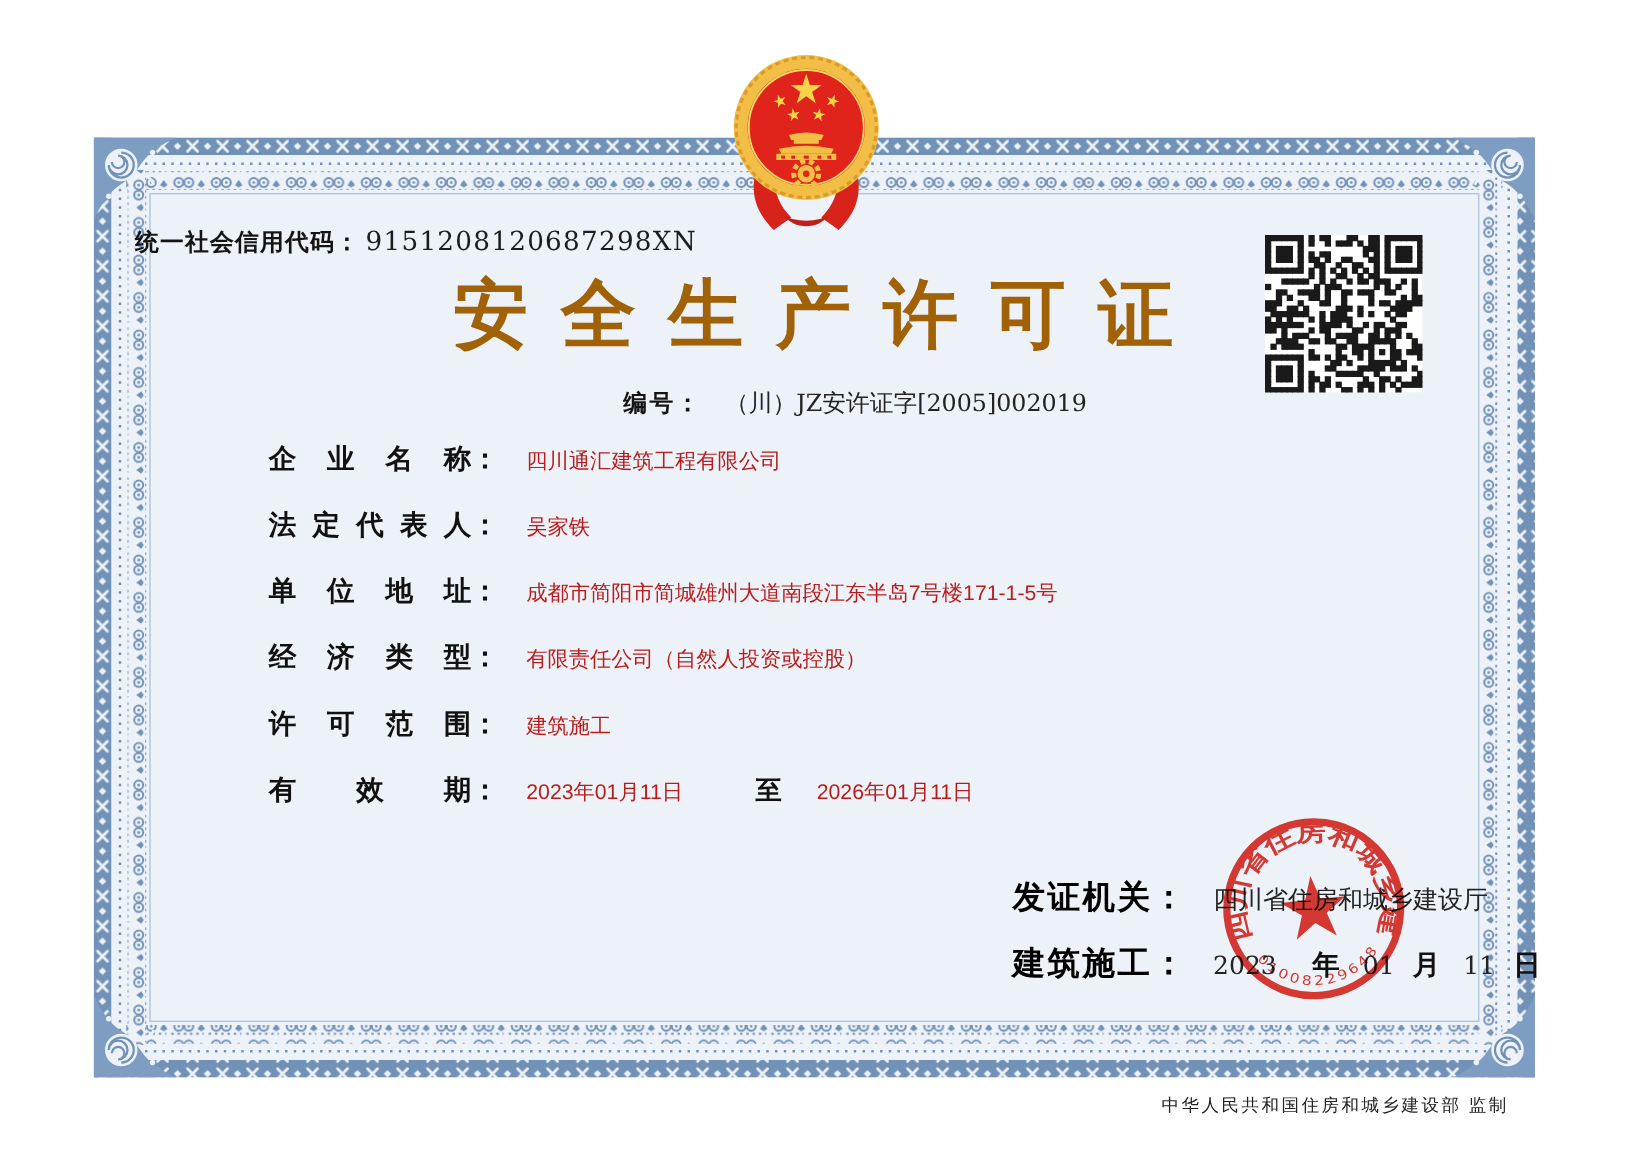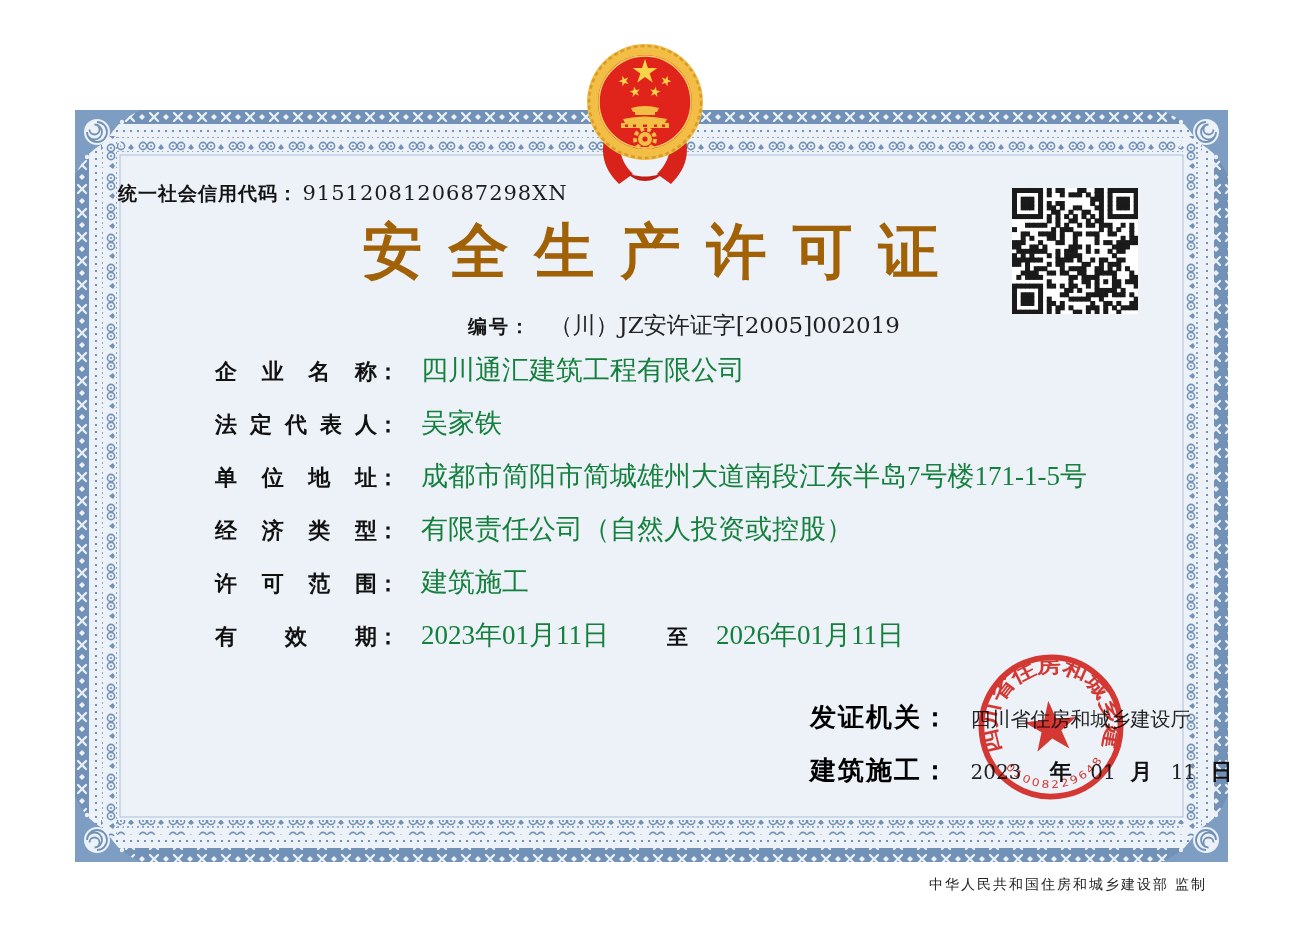--- a/index.html
+++ b/index.html
@@ -1,34 +1,34 @@
 <!DOCTYPE html>
 <html><head>
 <meta charset="utf-8">
 <style>
   html,body{margin:0;padding:0;background:#ffffff;}
   .page{position:relative;width:1301px;height:938px;background:#ffffff;overflow:hidden;
         font-family:"Liberation Sans","DejaVu Sans",sans-serif;}
   .paper{position:absolute;left:75px;top:110px;width:1153px;height:752px;background:#EDF2F8;}
   .frame{position:absolute;left:75px;top:110px;}
   .emblem{position:absolute;left:575px;top:36px;}
-  .credit{position:absolute;left:118px;top:181px;white-space:nowrap;}
+  .credit{position:absolute;left:108px;top:181px;white-space:nowrap;}
   .credit .lab{font-weight:bold;font-size:19px;color:#141414;letter-spacing:1px;}
   .credit .val{font-family:"DejaVu Serif","Liberation Serif",serif;font-size:21px;color:#1c1c1c;letter-spacing:1px;}
   .title{position:absolute;left:0;top:212px;width:100%;text-align:center;
          font-size:60px;font-weight:800;color:#a16207;letter-spacing:26px;padding-left:26px;box-sizing:border-box;white-space:nowrap;}
   .qr{position:absolute;left:1012px;top:188px;}
   .serial{position:absolute;left:50%;top:310px;transform:translateX(calc(-50% + 14px));white-space:nowrap;}
   .serial .lab{font-weight:bold;font-size:19px;color:#141414;letter-spacing:2px;margin-right:14px;margin-left:39px;}
-  .serial .val{font-family:"DejaVu Serif","Liberation Serif",serif;font-size:23px;color:#222;}
+  .serial .val{font-family:"DejaVu Serif","Liberation Serif",serif;font-size:19px;color:#222;}
   .fields{position:absolute;left:215px;top:352px;}
   .frow{display:flex;align-items:baseline;height:24px;margin-bottom:29px;white-space:nowrap;}
   .flabel{display:flex;justify-content:space-between;width:162px;font-weight:bold;font-size:22px;color:#111;}
   .fcolon{font-weight:bold;font-size:22px;color:#111;margin-right:22px;}
-  .fval{font-family:Liberation Serif, serif;font-size:27px;color:#15803d;}
+  .fval{font-family:Liberation Sans, sans-serif;font-size:17px;color:#b91c1c;}
   .fsep{font-weight:bold;font-size:21px;color:#111;margin:0 28px 0 58px;}
   .issue{position:absolute;left:810px;white-space:nowrap;}
   .issue.r1{top:700px;}
   .issue.r2{top:753px;}
   .issue .lab{font-weight:bold;font-size:26px;color:#000000;letter-spacing:2px;}
   .issue .val{font-family:"DejaVu Serif","Liberation Serif",serif;font-size:20px;color:#232323;margin-left:16px;}
   .issue .num{font-family:"DejaVu Serif","Liberation Serif",serif;font-size:20px;color:#232323;}
   .issue .unit{font-weight:bold;font-size:22px;color:#111;}
   .issue .num.y{margin-left:16px;} .issue .unit.y{margin-left:24px;}
   .issue .num.m{margin-left:14px;} .issue .unit.m{margin-left:10px;}

